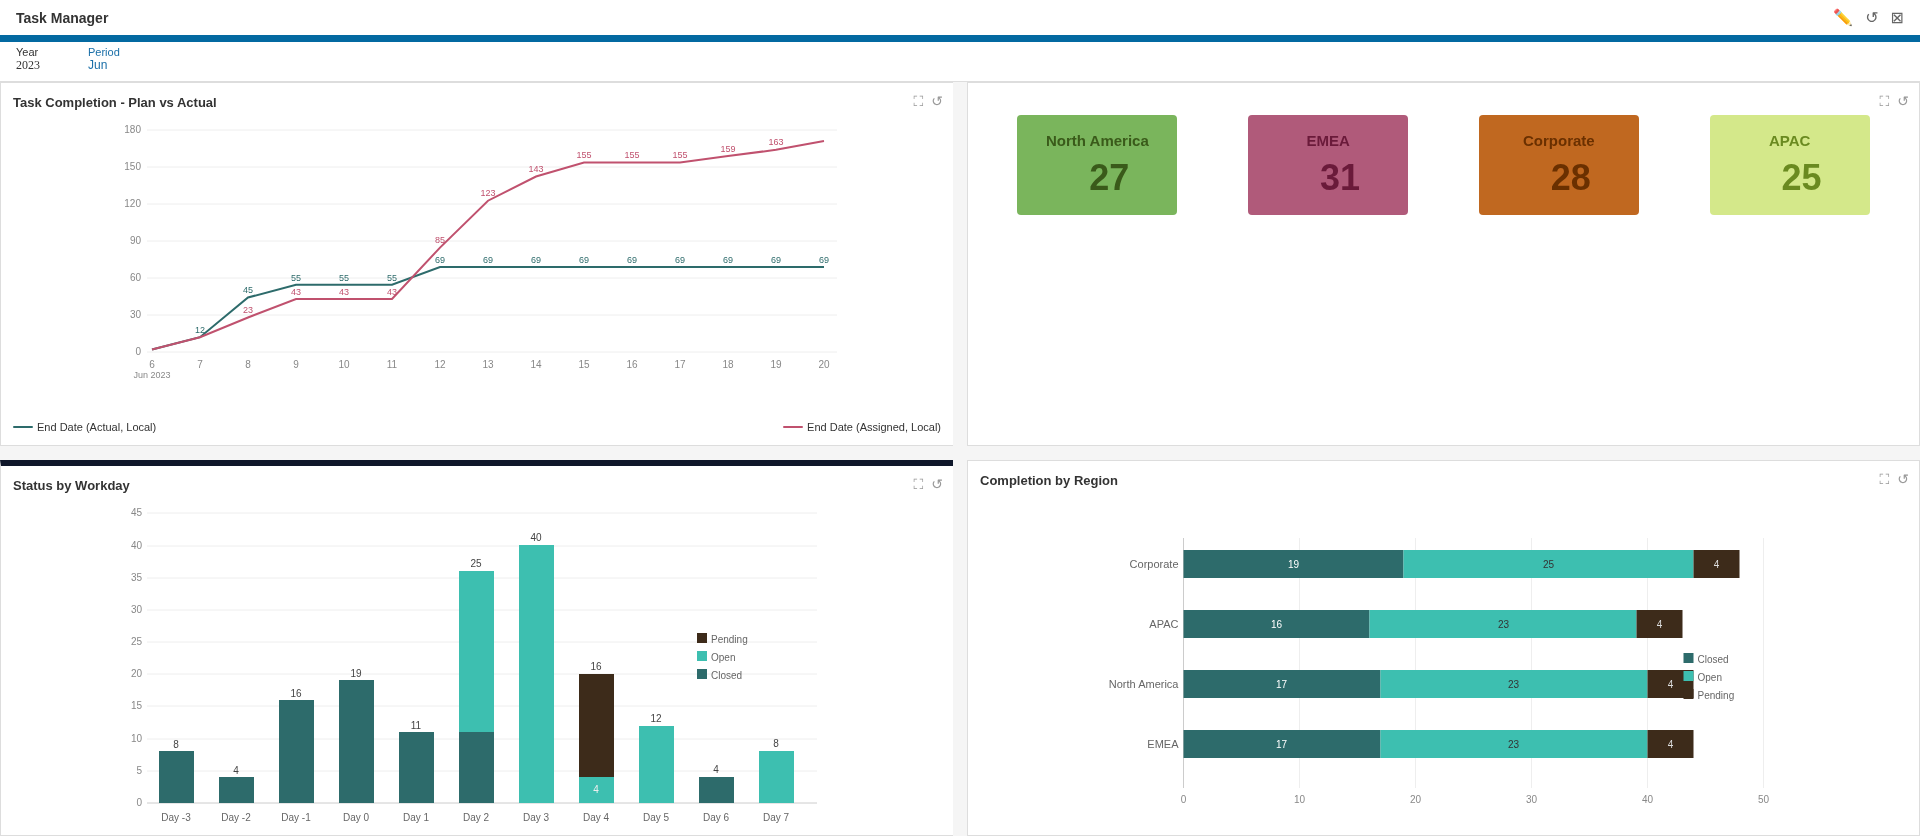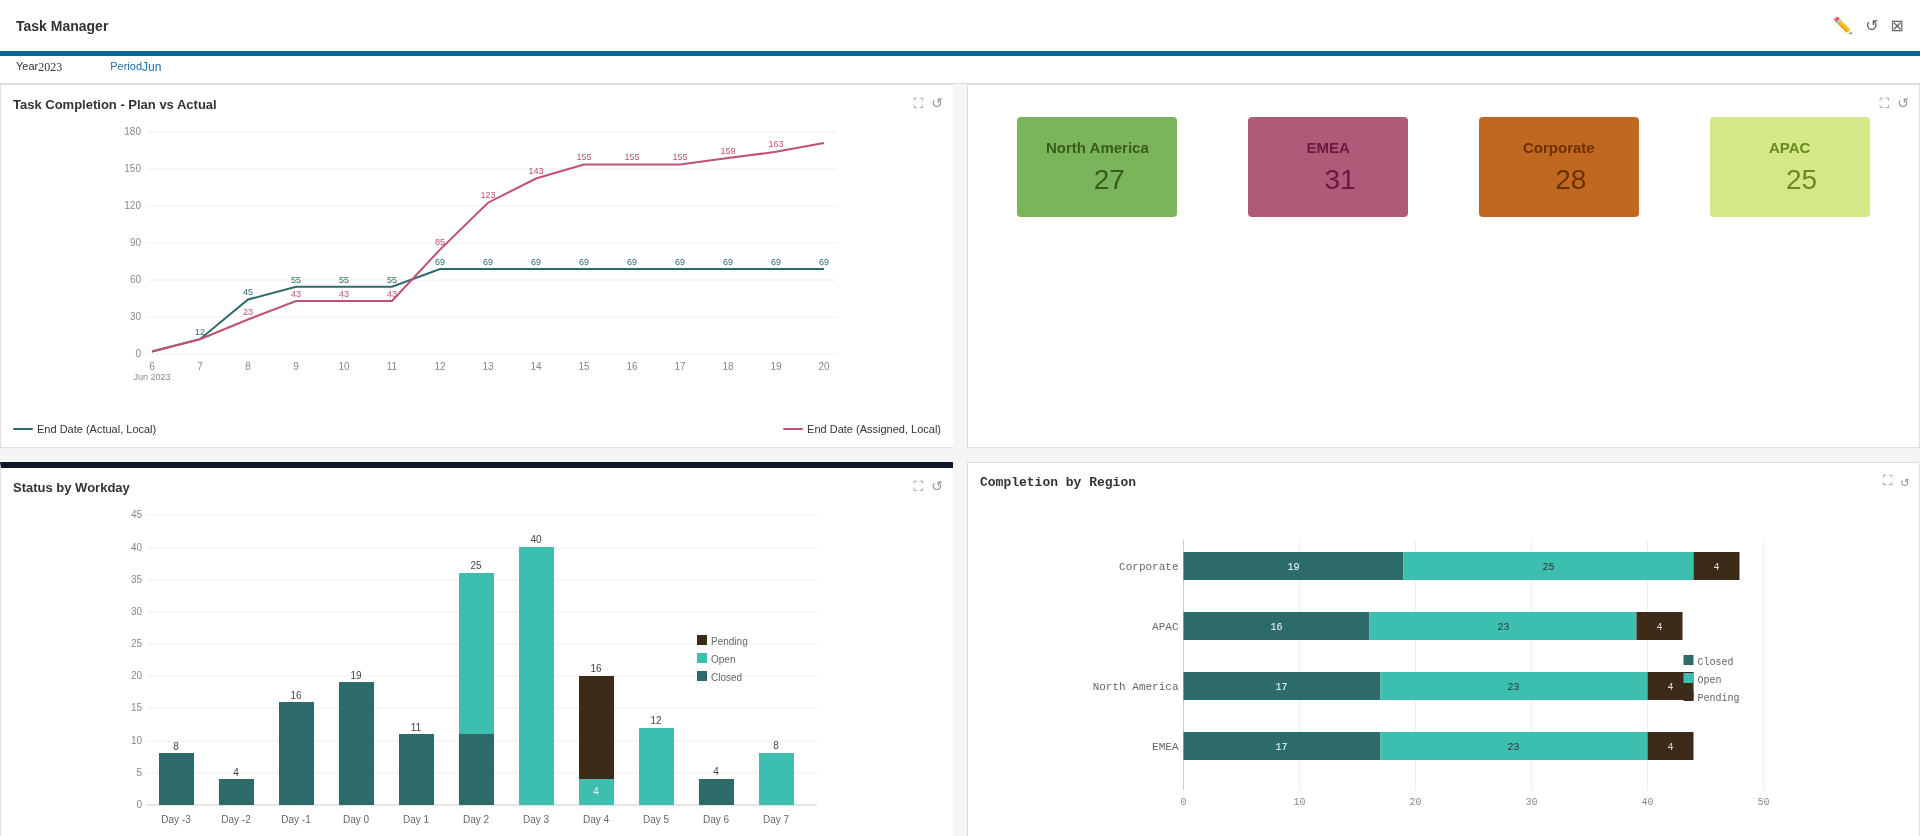--- a/index.html
+++ b/index.html
@@ -1,36 +1,36 @@
 <!DOCTYPE html>
 <html><head>
   <meta charset="utf-8">
   <style>
     * { box-sizing: border-box; margin: 0; padding: 0; }
     body { font-family: Arial, sans-serif; background: #f5f5f5; font-size: 12px; color: #333; }
 
     .app-header {
       background: #fff;
-      border-bottom: 5px solid #0369a1;
-      padding: 16px 16px;
+      border-bottom: 7px solid #0369a1;
+      padding: 8px 16px;
       display: flex;
       align-items: center;
       justify-content: space-between;
     }
     .app-title { font-size: 14px; font-weight: bold; color: #333; }
     .header-icons { display: flex; gap: 12px; color: #666; font-size: 16px; cursor: pointer; }
 
     .filters-bar {
       background: #fff;
       border-bottom: 1px solid #ddd;
       padding: 4px 16px 8px;
       display: flex;
       gap: 48px;
     }
-    .filter-group { display: flex; flex-direction: row; }
+    .filter-group { display: flex; flex-direction: column; }
     .filter-label { font-size: 11px; color: #333; font-weight: 500; }
     .filter-value { font-size: 12px; color: #1a6fa8; cursor: pointer; }
     .filter-value.plain { color: #333; font-family: Liberation Serif, serif; }
 
     .dashboard {
       display: grid;
       grid-template-columns: 1fr 1fr;
       grid-template-rows: auto auto;
       gap: 14px;
       padding: 0;
@@ -71,21 +71,21 @@
       padding: 16px 24px;
       text-align: center;
       min-width: 160px;
       min-height: 100px;
       display: flex;
       flex-direction: column;
       align-items: center;
       justify-content: center;
     }
     .late-card-label { font-size: 16px; font-weight: 600; margin-bottom: 8px; }
-    .late-card-value { font-size: 28px; font-weight: normal; margin-left: 24px; }
+    .late-card-value { font-size: 36px; font-weight: bold; margin-left: 24px; }
 
     
     .line-chart-container {
       width: 100%;
       height: 280px;
       position: relative;
     }
 
     
     .bar-chart-container {
@@ -324,21 +324,21 @@
         <rect x="600" y="130" width="10" height="10" fill="#3d2b1a"></rect>
         <text x="614" y="140" font-size="10" fill="#666">Pending</text>
         <rect x="600" y="148" width="10" height="10" fill="#3dbfb0"></rect>
         <text x="614" y="158" font-size="10" fill="#666">Open</text>
         <rect x="600" y="166" width="10" height="10" fill="#2d6b6b"></rect>
         <text x="614" y="176" font-size="10" fill="#666">Closed</text>
       </svg>
     </div>
   </div>
 
-  <div class="panel" style="border-top: 1px solid #ddd; font-family: Liberation Mono, monospace;">
+  <div class="panel" style="border-top: 1px solid #ddd;">
     <div class="panel-title">Completion by Region</div>
     <div class="panel-icons">
       <span>⛶</span>
       <span>↺</span>
     </div>
     <div class="bar-chart-container">
       <svg width="100%" height="330" viewBox="0 0 760 330">
 
         <line x1="120" y1="40" x2="120" y2="290" stroke="#ccc" stroke-width="1"></line>
         <line x1="236" y1="40" x2="236" y2="290" stroke="#eee" stroke-width="1"></line>

